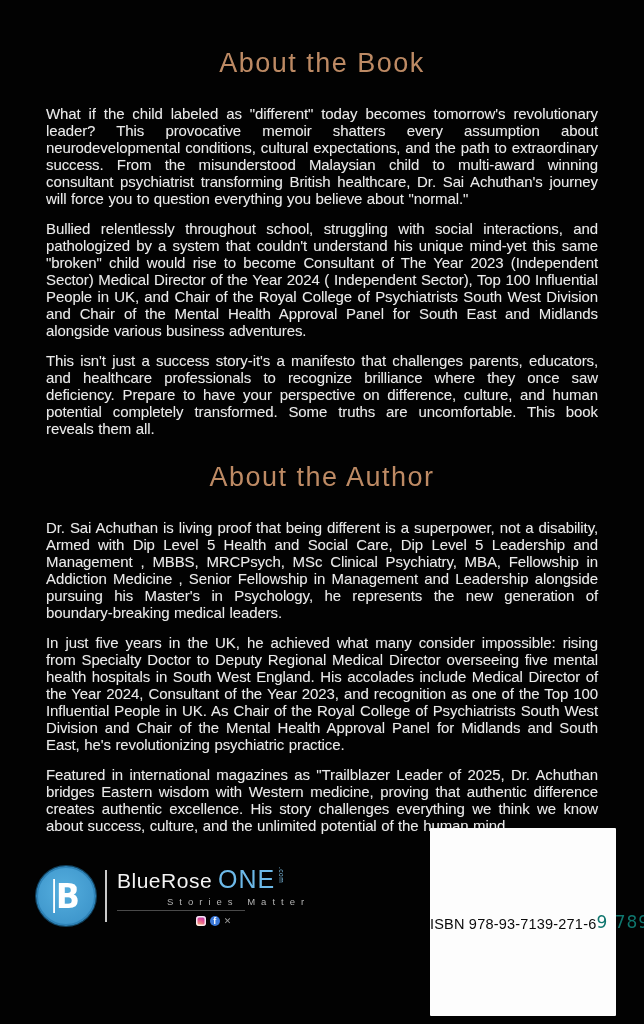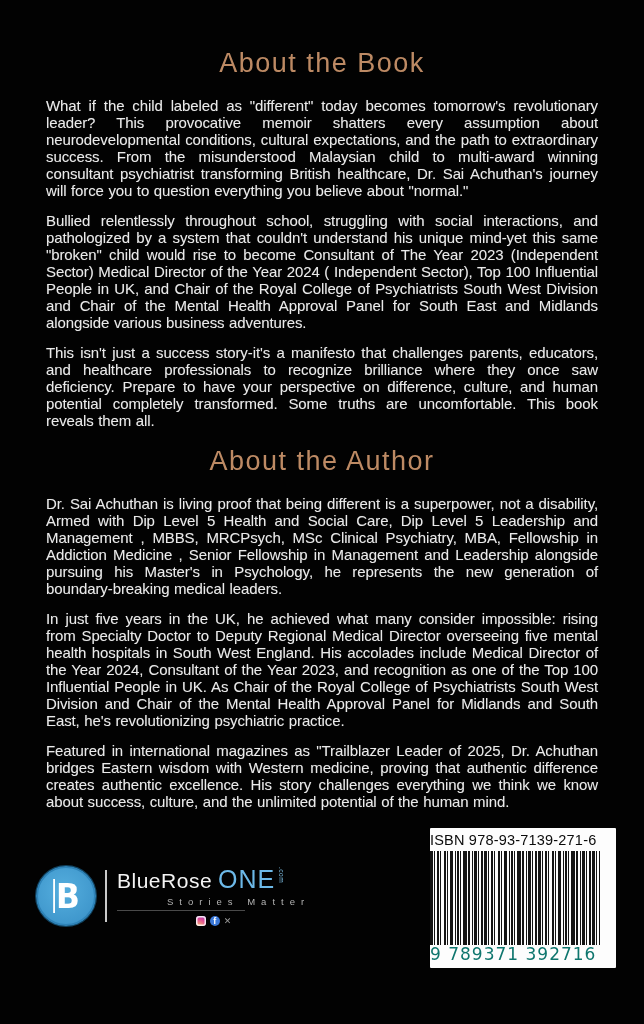--- a/index.html
+++ b/index.html
@@ -3,21 +3,21 @@
 <meta charset="utf-8">
 <style>
   html,body{margin:0;padding:0;background:#000;}
   body{width:644px;height:1024px;position:relative;overflow:hidden;
        font-family:"Liberation Sans",sans-serif;}
   .page{position:absolute;inset:0;background:#020202;color:#ececec;}
 
   .section-heading{
     text-align:center;color:var(--heading,#bd8a64);
     font-size:27px;font-weight:400;letter-spacing:1.5px;
-    margin:0 0 14px 0;padding:4px;
+    margin:0 0 14px 0;padding:12px;
   }
   .h-book{padding-top:48px;}
   .h-author{margin-top:12px;}
 
   .content{margin:0 46px;}
   .content p{
     text-align:justify;font-size:15px;line-height:17px;
     letter-spacing:-0.1px;word-spacing:0.5px;
     color:#eaeaea;margin:0 0 13px 0;
     text-shadow:0 0 1px rgba(255,255,255,0.25);
@@ -59,23 +59,23 @@
   }
   .icon-fb{
     width:10px;height:10px;border-radius:50%;background:#3b78d8;color:#fff;
     font-size:9px;line-height:10px;text-align:center;display:inline-block;
     font-weight:700;
   }
   .icon-x{color:#9a9a9a;font-size:9px;line-height:10px;display:inline-block;}
 
   
   .isbn-box{
-    position:absolute;left:430px;top:828px;width:186px;height:140px;
+    position:absolute;left:430px;top:828px;width:186px;height:188px;
     background:#fdfdfd;border-radius:1px;
-    display:flex;flex-direction:column;align-items:flex-start;
+    display:flex;flex-direction:row;align-items:center;
   }
   .isbn-label{
     color:#0b0b0b;font-size:14.5px;letter-spacing:0.2px;
     margin-top:4px;white-space:nowrap;
   }
   .bars{width:170px;height:94px;margin-top:3px;display:flex;align-items:flex-start;overflow:hidden;}
   .bars div{height:100%;}
   .isbn-digits{
     color:#0f766e;font-family:"DejaVu Sans",sans-serif;font-size:17px;
     letter-spacing:1px;margin-top:-1px;white-space:nowrap;

